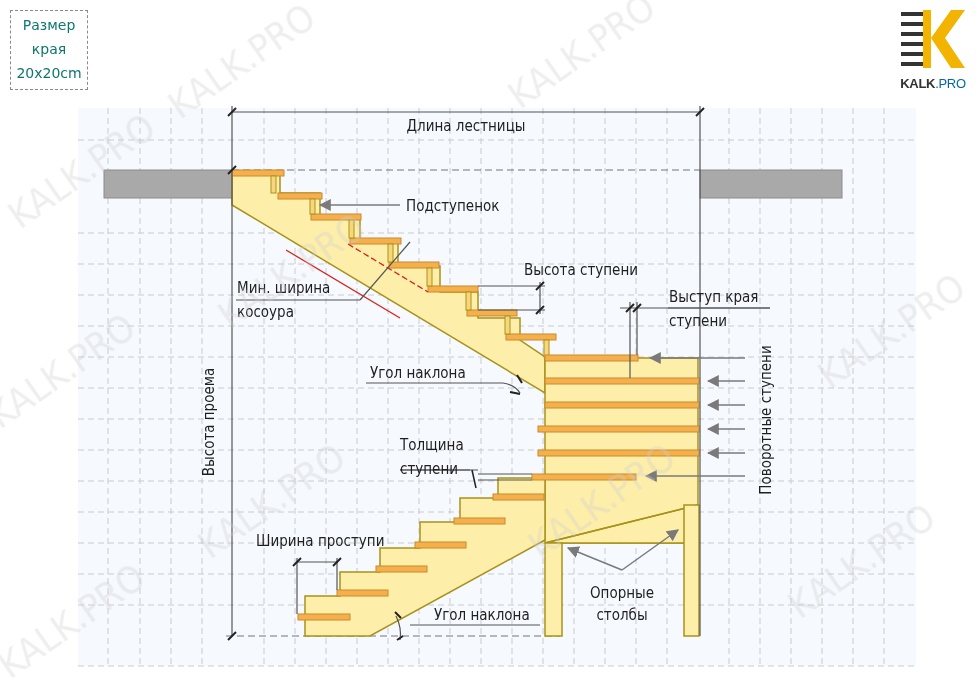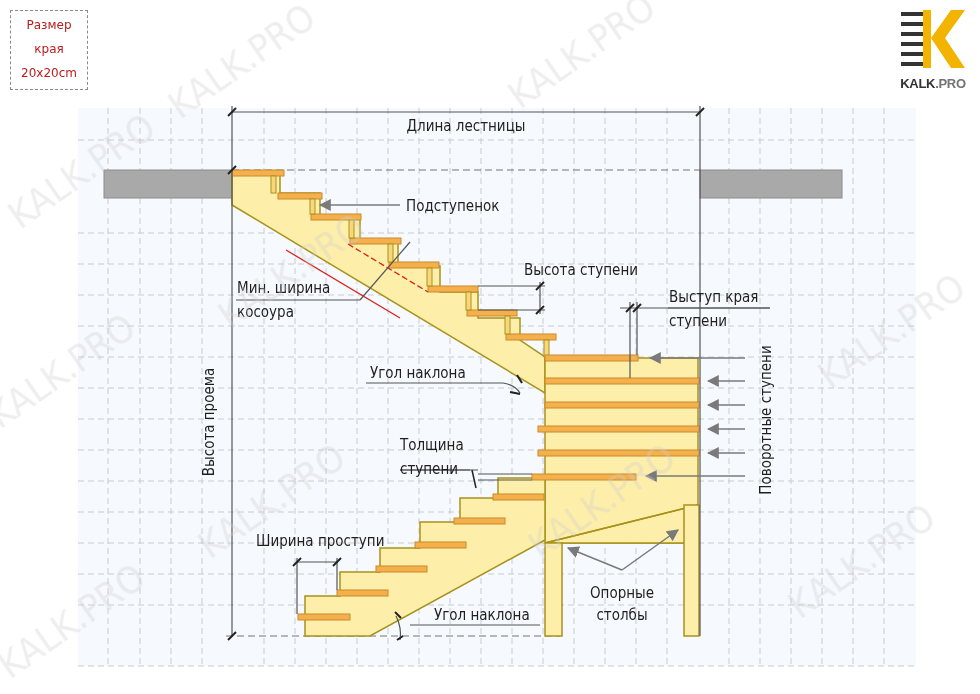--- a/index.html
+++ b/index.html
@@ -1,27 +1,27 @@
 <!DOCTYPE html>
 <html><head>
 <meta charset="utf-8">
 <style>
   html,body{margin:0;padding:0;background:#ffffff;}
   body{width:980px;height:694px;position:relative;overflow:hidden;font-family:"DejaVu Sans",sans-serif;}
   #stage{position:absolute;left:0;top:0;width:980px;height:694px;}
   svg text{font-family:"DejaVu Sans Condensed","DejaVu Sans",sans-serif;}
   .lbl{font-size:15px;fill:#1f1f1f;}
   .grid-size{position:absolute;left:10px;top:10px;width:78px;height:80px;border:1.5px dashed #8a8a8a;
-    color:#b91c1c;font-size:12px;line-height:24px;text-align:center;padding-top:2px;box-sizing:border-box;
+    color:#0f766e;font-size:14px;line-height:24px;text-align:center;padding-top:2px;box-sizing:border-box;
     font-family:"DejaVu Sans",sans-serif;}
   .grid-size span{display:block;}
   .logo{position:absolute;left:893px;top:8px;width:80px;height:88px;}
   .logo-text{position:absolute;left:0;top:68px;width:80px;text-align:center;font-size:13px;font-weight:bold;
     font-family:"Liberation Sans",sans-serif;color:#333;letter-spacing:-0.3px;}
-  .logo-text .pro{color:#737373;font-weight:bold;}
+  .logo-text .pro{color:#0369a1;font-weight:normal;}
 </style>
 </head>
 <body>
 
 <div id="stage">
 
   <div class="grid-size">
     <span>Размер</span>
     <span>края</span>
     <span>20x20cm</span>

